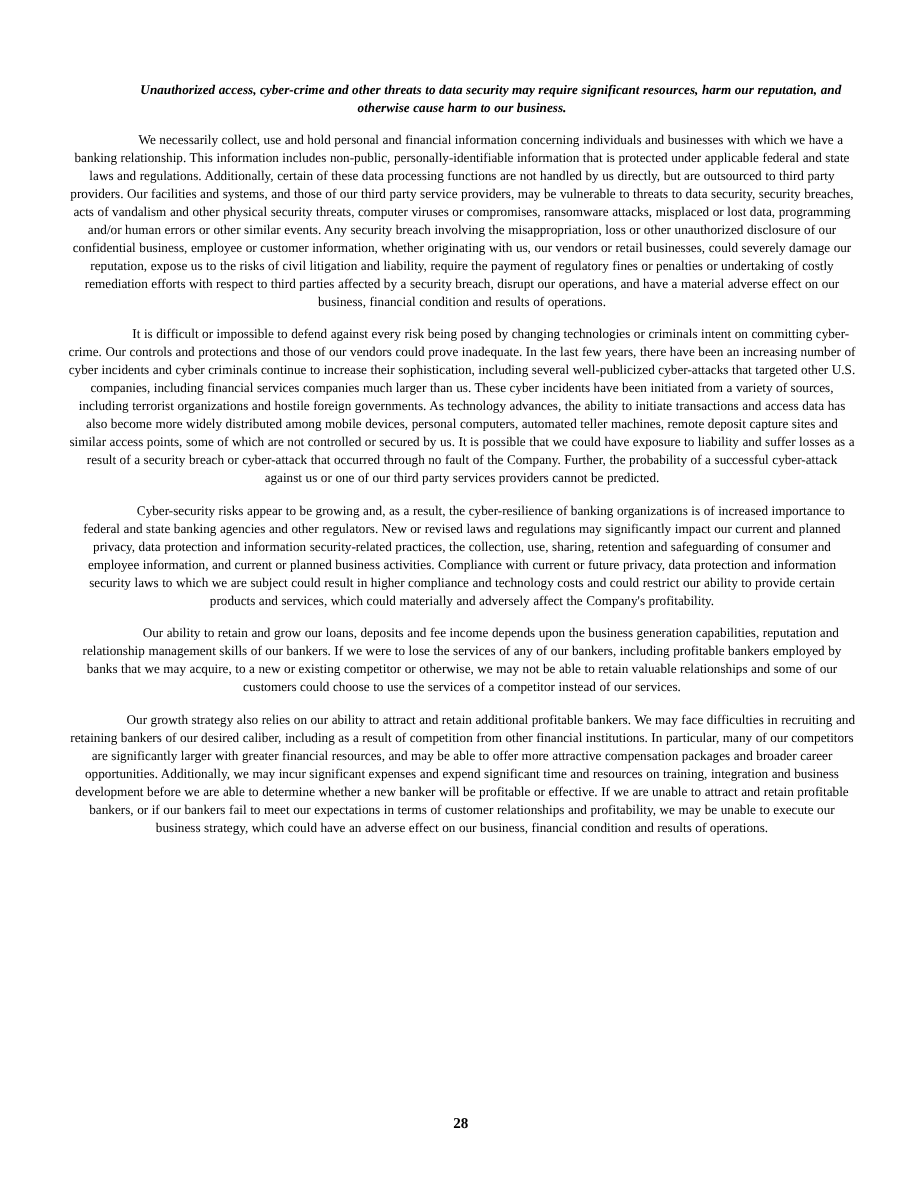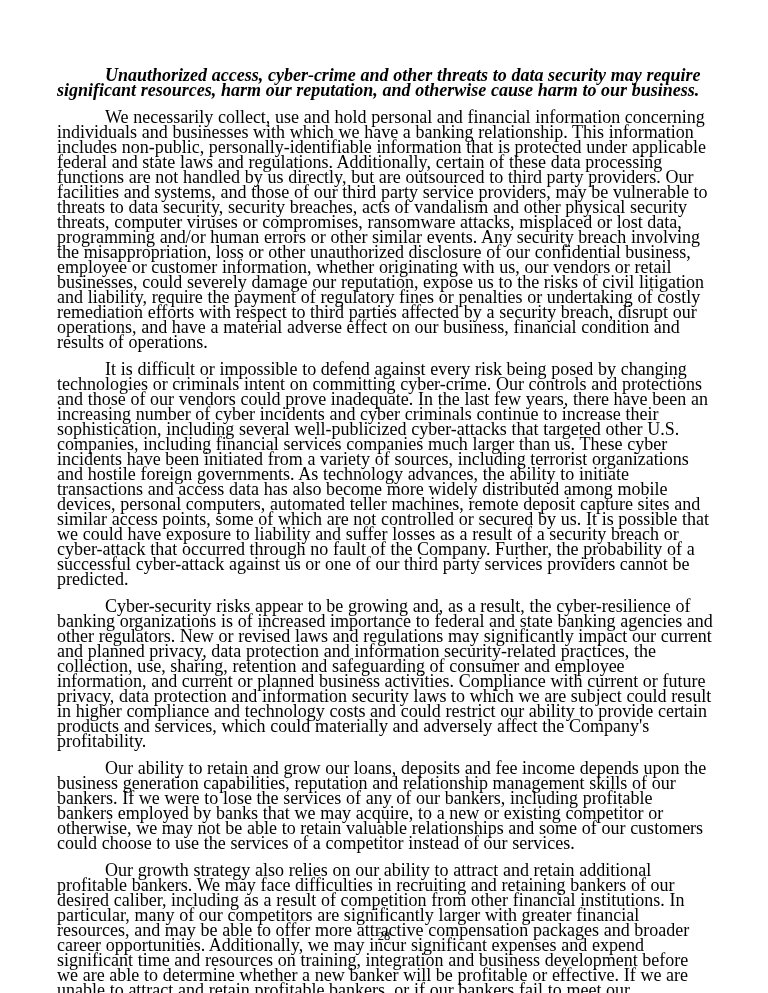--- a/index.html
+++ b/index.html
@@ -22,38 +22,39 @@
     background: #ffffff;
   }
   .content {
     position: absolute;
     left: 57px;
     top: 68px;
     width: 656px;
   }
   .para, .heading {
     margin: 0 0 12px 0;
-    font-size: 18px;
+    font-size: 11px;
     line-height: 15px;
     text-indent: 48px;
-    text-align: left;
+    text-align: center;
     word-spacing: 0.2px;
   }
   .heading {
     font-weight: bold;
     font-style: italic;
   }
   .footer {
     position: absolute;
     left: 0;
     top: 929px;
     width: 768px;
     text-align: center;
     font-size: 12.6px;
     line-height: 15px;
+    font-weight: bold;
   }
 </style>
 </head>
 <body>
 
 <div class="page">
   <div class="content">
 
     <p class="heading">Unauthorized access, cyber-crime and other threats to data security may require significant resources, harm our reputation, and otherwise cause harm to our business.</p>
 

